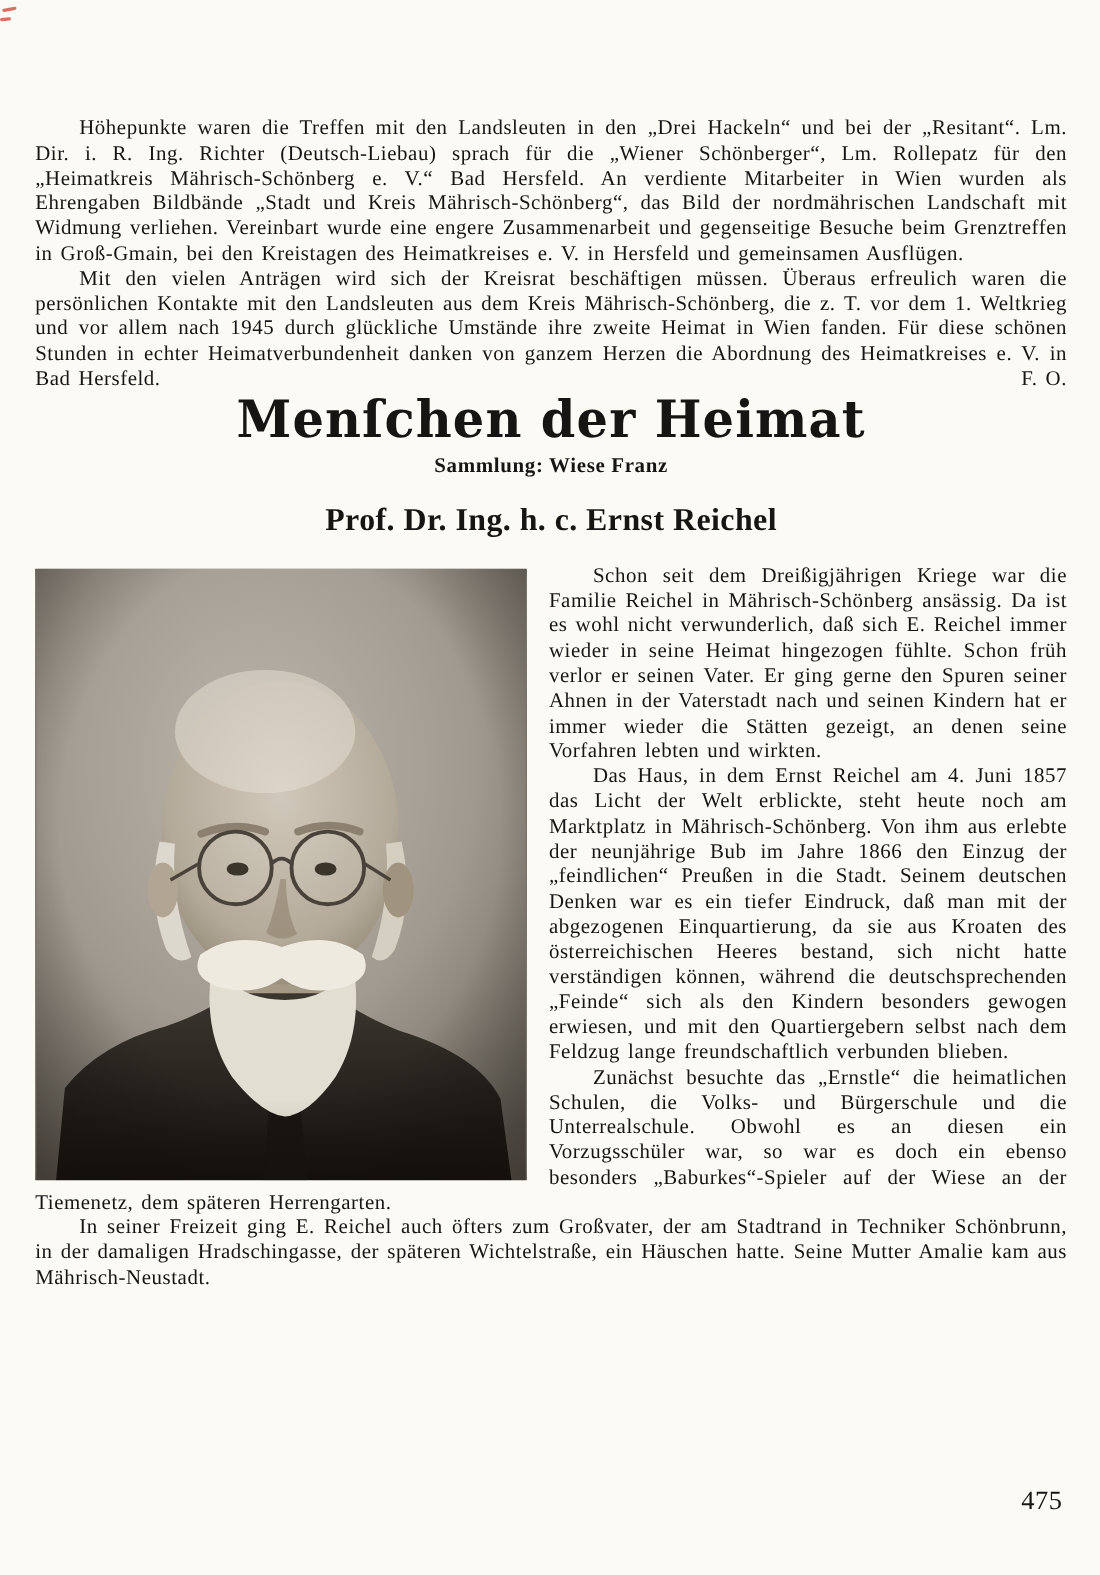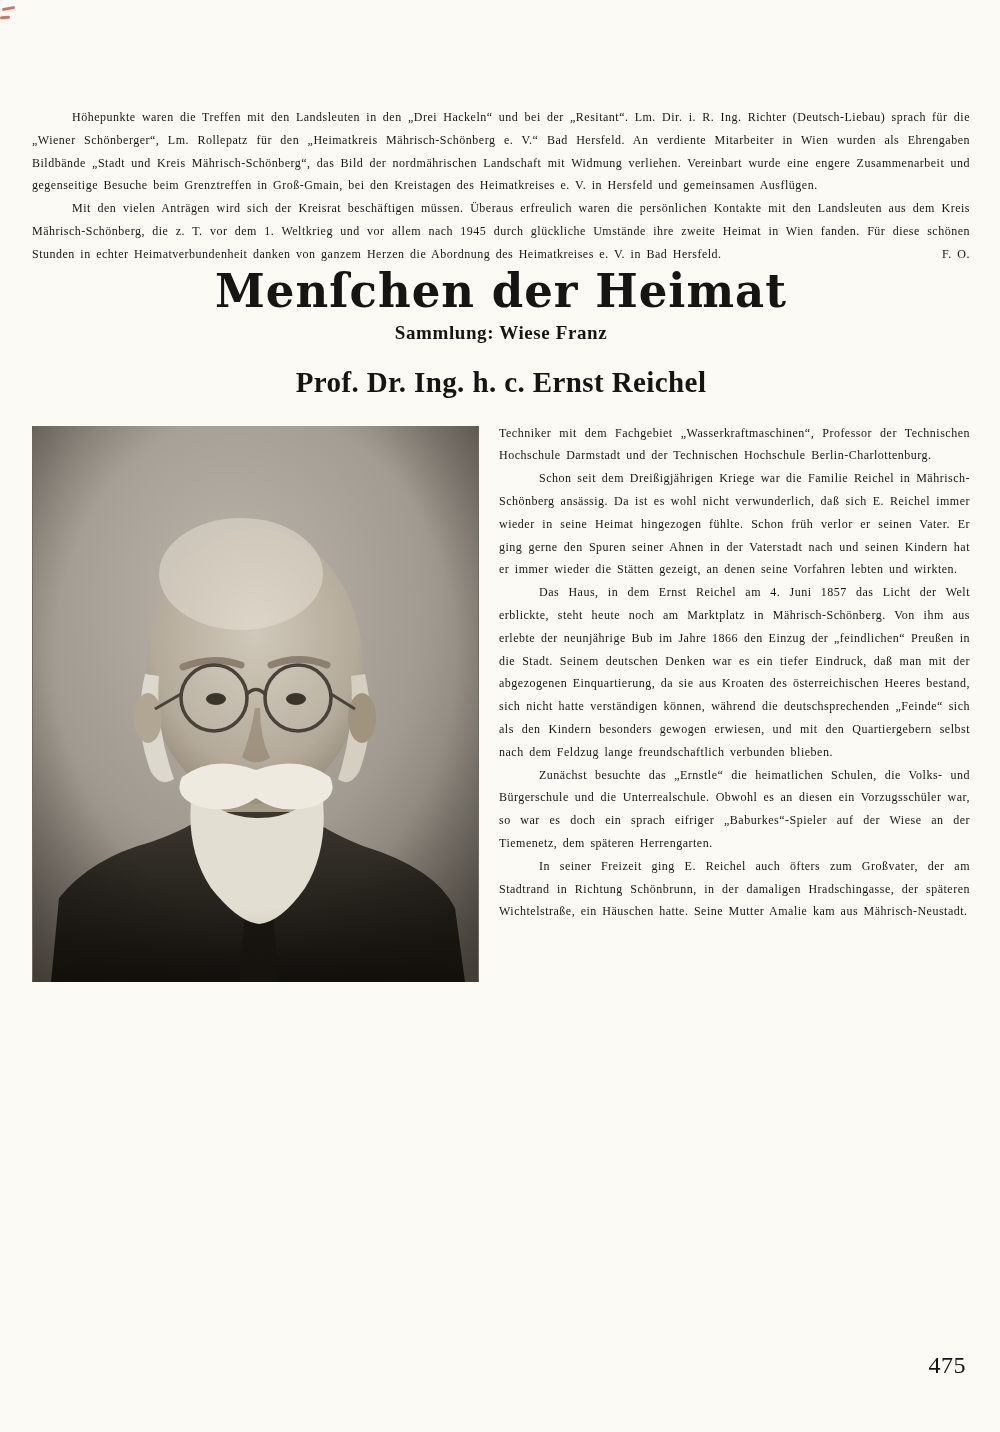--- a/index.html
+++ b/index.html
@@ -21,21 +21,21 @@
     position:absolute;
     background:#d4574a;
     height:3px;
     opacity:.85;
     border-radius:2px;
   }
   .red-mark.m1 { top:7px;  left:2px; width:13px; transform:rotate(-10deg); }
   .red-mark.m2 { top:16px; left:0;   width:10px; transform:rotate(-6deg); }
 
   .para {
-    font-size:12px;
+    font-size:19px;
     line-height:22.8px;
     text-align:justify;
     letter-spacing:0.5px;
     word-spacing:2px;
   }
   .indent { text-indent:40px; }
   .sig { float:right; }
 
   .section-head { text-align:center; }
   .section-title {
@@ -142,22 +142,21 @@
         <line x1="298" y1="268" x2="322" y2="283" stroke="#48423a" stroke-width="3"></line>
         <ellipse cx="183" cy="273" rx="10" ry="6" fill="#3a342b"></ellipse>
         <ellipse cx="263" cy="273" rx="10" ry="6" fill="#3a342b"></ellipse>
         <path d="M222 282 Q217 312 209 331 Q222 341 237 332 Q227 312 227 282" fill="rgba(138,126,103,0.55)"></path>
         <path d="M160 358 Q150 420 178 462 Q205 496 226 498 Q248 496 272 462 Q298 420 288 358 Q268 392 226 392 Q182 392 160 358 Z" fill="#e3ded2"></path>
         <path d="M223 344 Q180 328 149 351 Q139 372 168 381 Q200 389 223 372 Q246 389 278 381 Q307 372 297 351 Q266 328 223 344 Z" fill="#eeeae0"></path>
         <rect width="445" height="556" fill="url(#vign)"></rect>
       </svg>
     </figure>
 
-    <p class="para">Techniker mit dem Fachgebiet „Wasserkraftmaschinen“, Professor der Technischen Hochschule Darmstadt und der Technischen Hochschule Berlin-Charlottenburg.</p>
     <p class="para indent">Schon seit dem Dreißigjährigen Kriege war die Familie Reichel in Mährisch-Schönberg ansässig. Da ist es wohl nicht verwunderlich, daß sich E. Reichel immer wieder in seine Heimat hingezogen fühlte. Schon früh verlor er seinen Vater. Er ging gerne den Spuren seiner Ahnen in der Vaterstadt nach und seinen Kindern hat er immer wieder die Stätten gezeigt, an denen seine Vorfahren lebten und wirkten.</p>
     <p class="para indent">Das Haus, in dem Ernst Reichel am 4. Juni 1857 das Licht der Welt erblickte, steht heute noch am Marktplatz in Mährisch-Schönberg. Von ihm aus erlebte der neunjährige Bub im Jahre 1866 den Einzug der „feindlichen“ Preußen in die Stadt. Seinem deutschen Denken war es ein tiefer Eindruck, daß man mit der abgezogenen Einquartierung, da sie aus Kroaten des österreichischen Heeres bestand, sich nicht hatte verständigen können, während die deutschsprechenden „Feinde“ sich als den Kindern besonders gewogen erwiesen, und mit den Quartiergebern selbst nach dem Feldzug lange freundschaftlich verbunden blieben.</p>
-    <p class="para indent">Zunächst besuchte das „Ernstle“ die heimatlichen Schulen, die Volks- und Bürgerschule und die Unterrealschule. Obwohl es an diesen ein Vorzugsschüler war, so war es doch ein sprach eifriger „Baburkes“-Spieler auf der Wiese an der Tiemenetz, dem späteren Herrengarten.</p>
-    <p class="para indent">In seiner Freizeit ging E. Reichel auch öfters zum Großvater, der am Stadtrand in Richtung Schönbrunn, in der damaligen Hradschingasse, der späteren Wichtelstraße, ein Häuschen hatte. Seine Mutter Amalie kam aus Mährisch-Neustadt.</p>
+    <p class="para indent">Zunächst besuchte das „Ernstle“ die heimatlichen Schulen, die Volks- und Bürgerschule und die Unterrealschule. Obwohl es an diesen ein Vorzugsschüler war, so war es doch ein ebenso besonders „Baburkes“-Spieler auf der Wiese an der Tiemenetz, dem späteren Herrengarten.</p>
+    <p class="para indent">In seiner Freizeit ging E. Reichel auch öfters zum Großvater, der am Stadtrand in Techniker Schönbrunn, in der damaligen Hradschingasse, der späteren Wichtelstraße, ein Häuschen hatte. Seine Mutter Amalie kam aus Mährisch-Neustadt.</p>
   </section>
 
   <div class="page-number">475</div>
 
 </div>
 
 </body></html>

